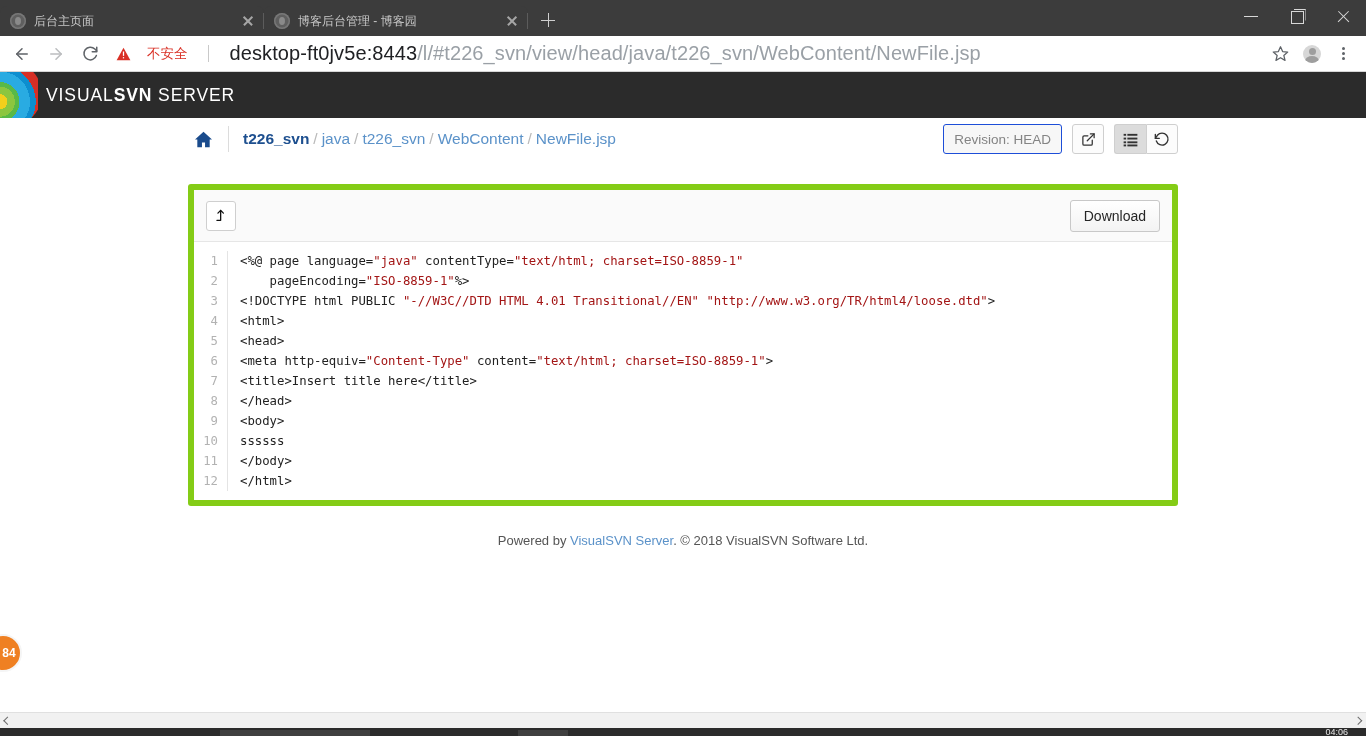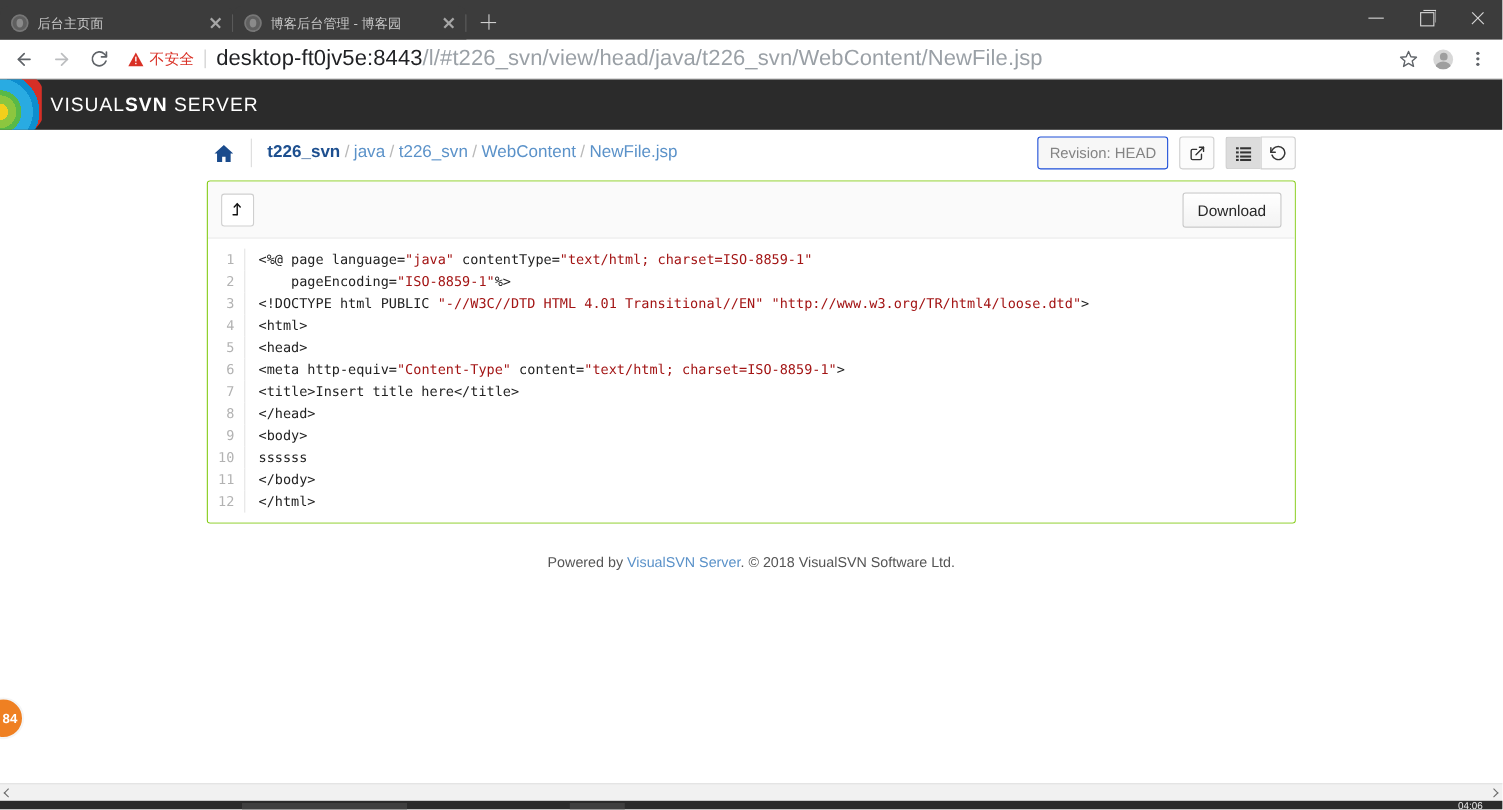--- a/index.html
+++ b/index.html
@@ -12,21 +12,21 @@
 
   
   .browser { width: 1366px; height: 736px; position: relative; background:#fff; }
 
   
   .tabstrip {
     height: 36px; background: #3c3c3c;
     display: flex; align-items: flex-end; position: relative;
   }
   .tab {
-    height: 30px; width: 212px; display: flex; align-items: center;
+    height: 30px; width: 264px; display: flex; align-items: center;
     padding: 0 8px 0 10px; position: relative; color: #c8c8c8;
     font-size: 12px; border-radius: 7px 7px 0 0;
   }
   .tab.inactive { background: #3c3c3c; }
   .tab.inactive::after {
     content: ""; position: absolute; right: 0; top: 7px;
     width: 1px; height: 16px; background: #5c5c5c;
   }
   .tab.active {
     background: #ffffff; color: #303030; height: 32px;
@@ -104,21 +104,21 @@
     padding: 0 8px; border-bottom: 1px solid #d6d6d6;
   }
   .navbtn {
     width: 28px; height: 28px; margin-right: 6px; position: relative;
     color: #5f6368; display:flex; align-items:center; justify-content:center;
   }
   .navbtn svg { display:block; }
   .navbtn.disabled { opacity: .42; }
   .omnibox {
     flex: 1; height: 28px; display: flex; align-items: center;
-    font-size: 14px; margin: 0 6px; overflow: hidden;
+    font-size: 14px; margin: 0 6px; overflow: hidden; gap: 11px;
   }
   .warn-tri {
     width: 15px; height: 13px; position: relative; flex: 0 0 15px; margin-right: 5px;
   }
   .warn-tri svg { display:block; }
   .warn-label { color: #d93025; font-size: 13.5px; margin-right: 9px; white-space: nowrap; }
   .omni-sep { width: 1px; height: 17px; background: #c9c9c9; margin-right: 10px; flex:0 0 1px; }
   .url { white-space: nowrap; color: #9aa0a6; font-size: 20px; letter-spacing: .1px; }
   .url .host { color: #202124; }
   .tb-icons { display:flex; align-items:center; }
@@ -188,21 +188,21 @@
     border-radius: 3px; margin-right: 10px;
   }
   .btn-group { display: flex; }
   .btn-group .ico-btn { margin-right: 0; border-radius: 0; border-right: none; }
   .btn-group .ico-btn:first-child { border-radius: 3px 0 0 3px; }
   .btn-group .ico-btn:last-child  { border-radius: 0 3px 3px 0; border-right: 1px solid #cfcfcf; }
   .ico-btn.active { background: #dcdcdc; }
 
   
   .panel {
-    margin-top: 4px; border: 1px solid #84cc16; border-radius: 3px;
+    margin-top: 24px; border: 6px solid #84cc16; border-radius: 3px;
     background: #fff; overflow: hidden;
   }
   .panel-toolbar {
     height: 52px; background: #fafafa; border-bottom: 1px solid #e6e6e6;
     display: flex; align-items: center; padding: 0 12px;
   }
   .up-btn {
     width: 30px; height: 30px; border: 1px solid #cfcfcf; background: #fff;
     border-radius: 3px; display: flex; align-items: center; justify-content: center;
   }

